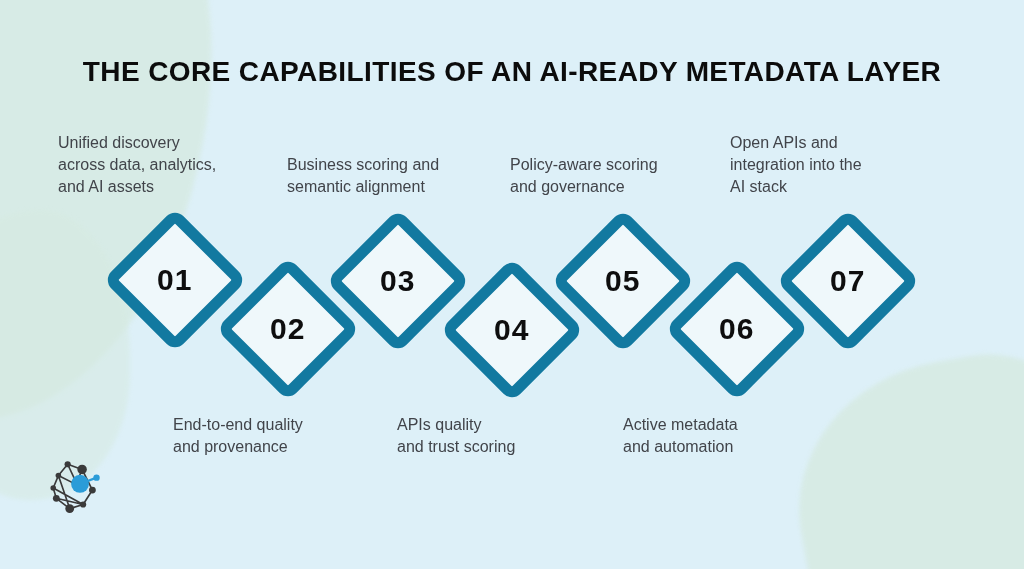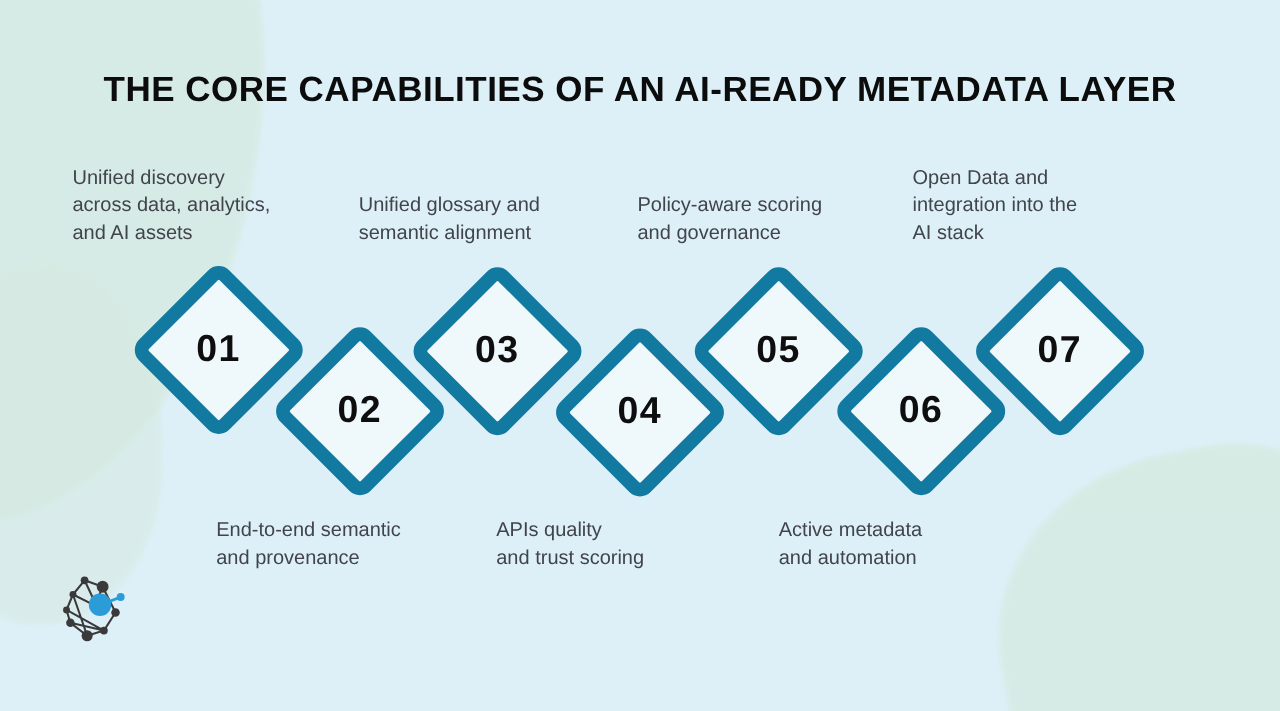--- a/index.html
+++ b/index.html
@@ -96,25 +96,25 @@
 
 <div class="blob blob-tl"></div>
 <div class="blob blob-tl2"></div>
 <div class="blob blob-br"></div>
 
 <h1 class="title">THE CORE CAPABILITIES OF AN AI-READY METADATA LAYER</h1>
 
 <div class="cap-label l1">Unified discovery
 across data, analytics,
 and AI assets</div>
-<div class="cap-label l3">Unified glossary and
+<div class="cap-label l3">Business scoring and
 semantic alignment</div>
 <div class="cap-label l5">Policy-aware scoring
 and governance</div>
-<div class="cap-label l7">Open Data and
+<div class="cap-label l7">Open APIs and
 integration into the
 AI stack</div>
 
 <div class="diamond d1">
   <span class="num">01</span>
 </div>
 <div class="diamond d2">
   <span class="num">02</span>
 </div>
 <div class="diamond d3">
@@ -126,21 +126,21 @@
 <div class="diamond d5">
   <span class="num">05</span>
 </div>
 <div class="diamond d6">
   <span class="num">06</span>
 </div>
 <div class="diamond d7">
   <span class="num">07</span>
 </div>
 
-<div class="cap-label l2">End-to-end semantic
+<div class="cap-label l2">End-to-end quality
 and provenance</div>
 <div class="cap-label l4">APIs quality
 and trust scoring</div>
 <div class="cap-label l6">Active metadata
 and automation</div>
 
 <div class="logo">
   <svg viewBox="0 0 64 64" width="66" height="66">
     <g stroke="#3a3a3a" stroke-width="1.6" fill="none">
       <path d="M21 8 L35 13 M21 8 L12 19 M12 19 L7 31 M7 31 L10 41 M10 41 L23 51 M23 51 L36 47 M36 47 L45 33 M45 33 L35 13 M12 19 L23 51 M7 31 L36 47 M12 19 L30 28 M35 13 L31 23 M21 8 L29 25 M10 41 L36 47"></path>

